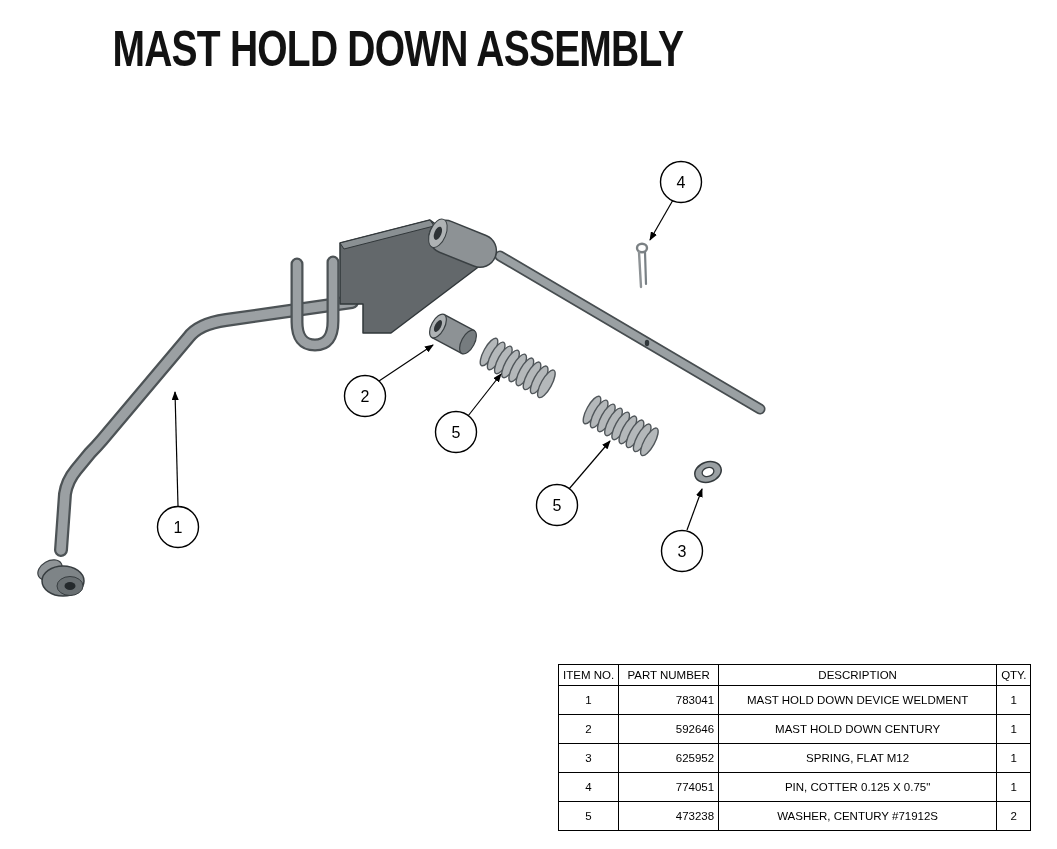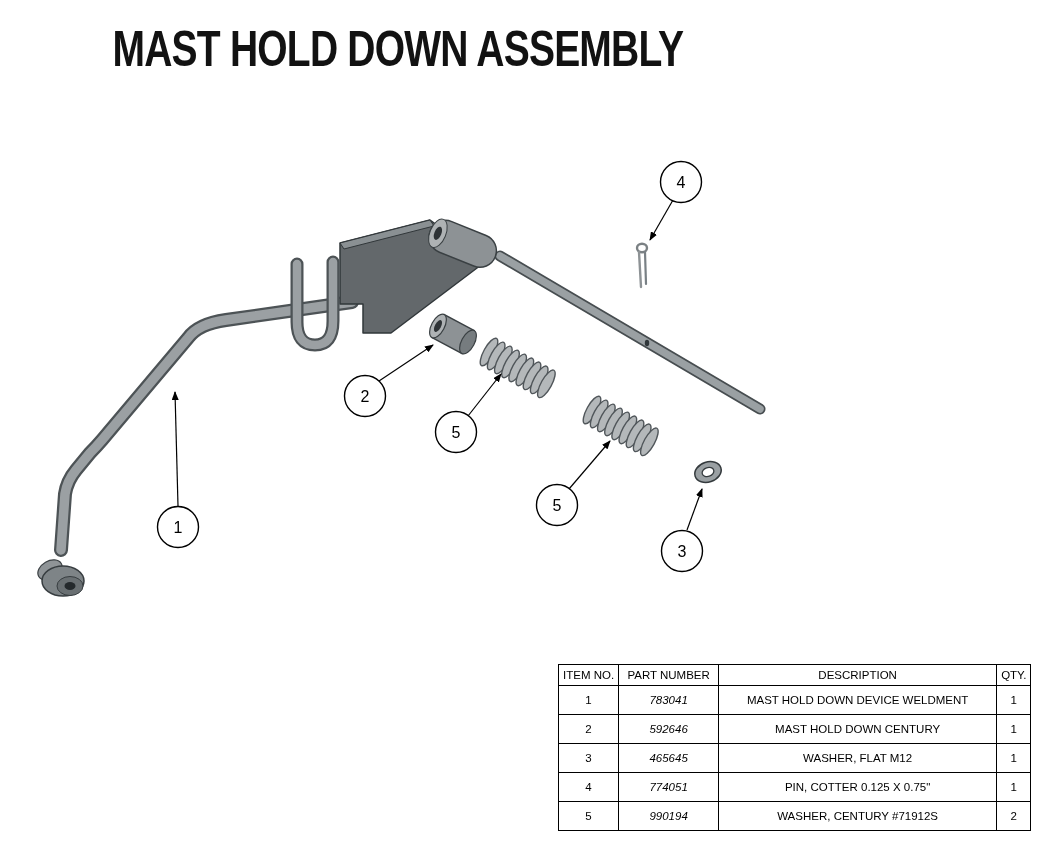--- a/index.html
+++ b/index.html
@@ -43,21 +43,21 @@
     overflow:hidden;
     white-space:nowrap;
     margin-left:17px;
   }
   .parts-table th{height:20px;}
   .parts-table td{height:28px;}
   .col-item{width:60px;}
   .col-part{width:100px;}
   .col-desc{width:278px;}
   .col-qty{width:27px;}
-  td.cell-part{text-align:center;font-style:italic;}
+  td.cell-part{text-align:right;}
   svg text{font-family:"Liberation Sans", sans-serif;}
 </style>
 </head>
 <body>
 
 <div class="page">
 
   <div class="title-wrap">
     <span class="title">MAST HOLD DOWN ASSEMBLY</span>
   </div>
@@ -205,32 +205,32 @@
         <td>1</td>
       </tr>
       <tr>
         <td>2</td>
         <td class="cell-part">592646</td>
         <td>MAST HOLD DOWN CENTURY</td>
         <td>1</td>
       </tr>
       <tr>
         <td>3</td>
-        <td class="cell-part">465645</td>
-        <td>WASHER, FLAT M12</td>
+        <td class="cell-part">625952</td>
+        <td>SPRING, FLAT M12</td>
         <td>1</td>
       </tr>
       <tr>
         <td>4</td>
         <td class="cell-part">774051</td>
         <td>PIN, COTTER 0.125 X 0.75"</td>
         <td>1</td>
       </tr>
       <tr>
         <td>5</td>
-        <td class="cell-part">990194</td>
+        <td class="cell-part">473238</td>
         <td>WASHER, CENTURY #71912S</td>
         <td>2</td>
       </tr>
     </tbody>
   </table>
 
 </div>
 
 </body></html>

